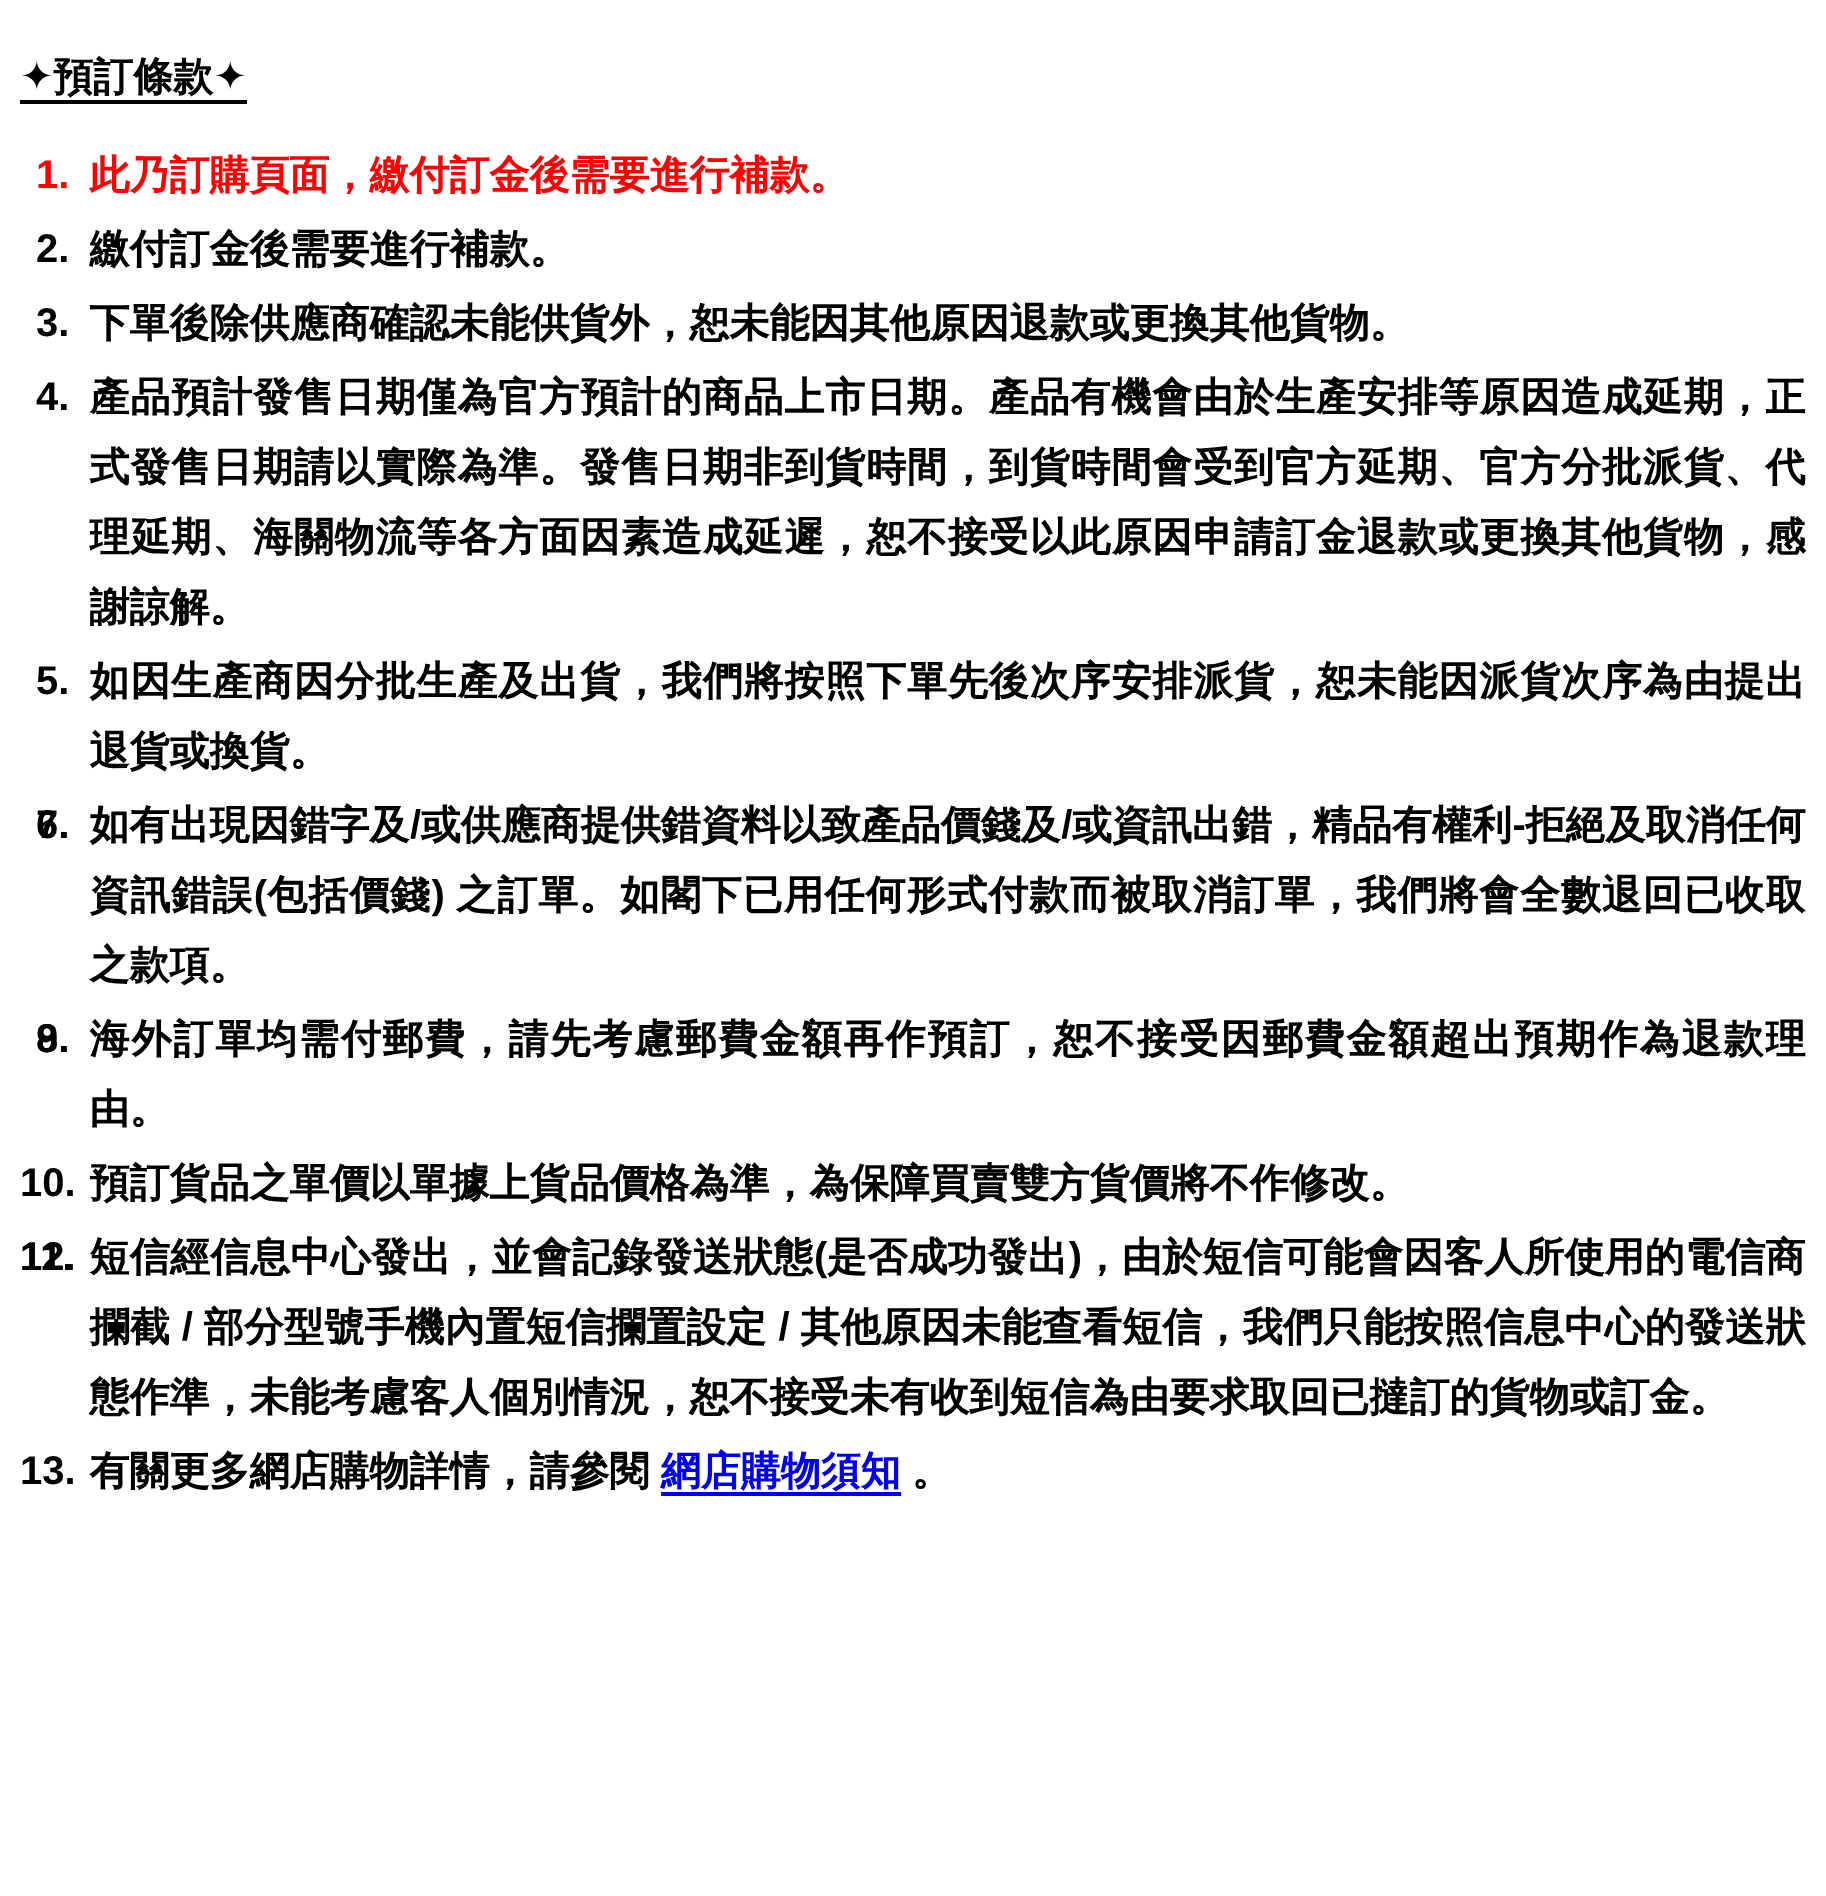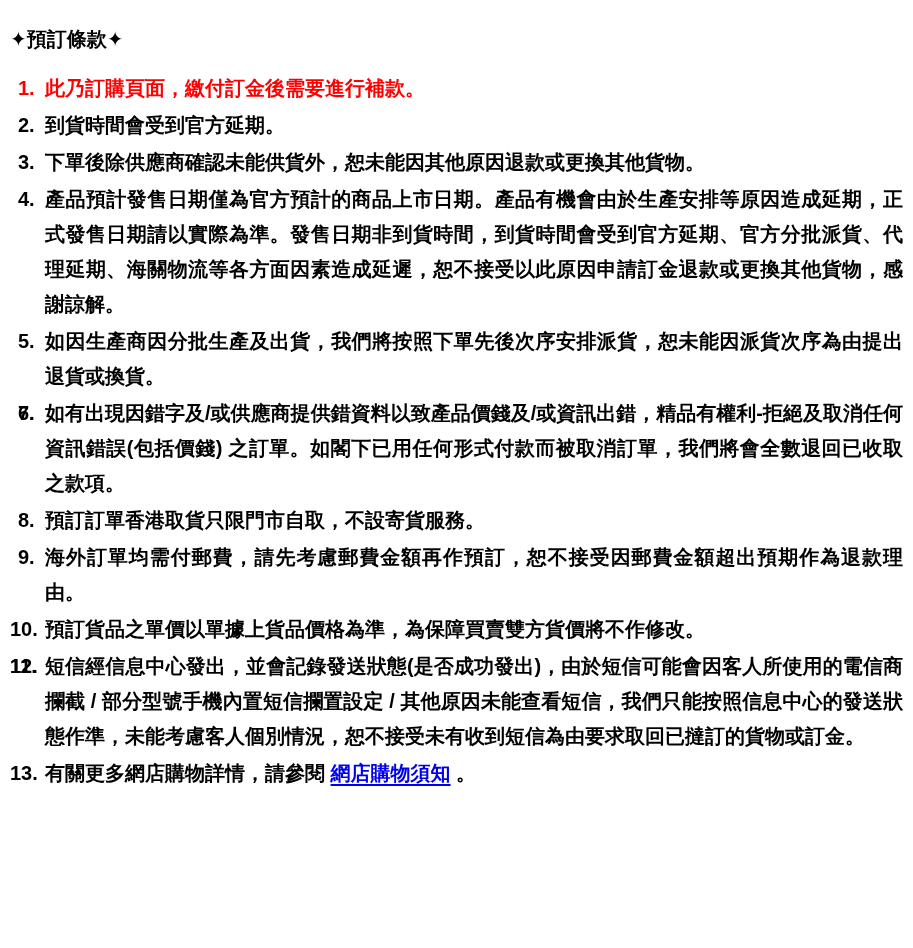--- a/index.html
+++ b/index.html
@@ -32,20 +32,21 @@
     text-decoration: underline;
     text-underline-offset: 4px;
     text-decoration-thickness: 2px;
     margin: 2px 0 0 0;
   }
   .section-title {
     margin-top: 16px;
     color: var(--text-black);
   }
   .section-title span {
+    text-decoration: underline;
     text-underline-offset: 5px;
     text-decoration-thickness: 2px;
   }
   .terms-list {
     list-style: none;
     margin: 14px 0 0 0;
     padding: 0;
   }
   .term-item {
     position: relative;
@@ -89,21 +90,21 @@
     <span>✦預訂條款✦</span>
   </div>
 
   <ol class="terms-list" id="terms-list">
       <li class="term-item red-item">
     <span class="num">1.</span>
     <span class="body"><span>此乃訂購頁面，繳付訂金後需要進行補款。</span></span>
   </li>
       <li class="term-item">
     <span class="num">2.</span>
-    <span class="body"><span>到貨時間會受到官方延期。</span></span>
+    <span class="body"><span>繳付訂金後需要進行補款。</span></span>
   </li>
       <li class="term-item">
     <span class="num">3.</span>
     <span class="body"><span>下單後除供應商確認未能供貨外，恕未能因其他原因退款或更換其他貨物。</span></span>
   </li>
       <li class="term-item">
     <span class="num">4.</span>
     <span class="body"><span>產品預計發售日期僅為官方預計的商品上市日期。產品有機會由於生產安排等原因造成延期，正式發售日期請以實際為準。發售日期非到貨時間，到貨時間會受到官方延期、官方分批派貨、代理延期、海關物流等各方面因素造成延遲，恕不接受以此原因申請訂金退款或更換其他貨物，感謝諒解。</span></span>
   </li>
       <li class="term-item">
@@ -112,21 +113,20 @@
   </li>
       <li class="term-item">
     <span class="num">6.</span>
   </li>
       <li class="term-item">
     <span class="num">7.</span>
     <span class="body"><span>如有出現因錯字及/或供應商提供錯資料以致產品價錢及/或資訊出錯，精品有權利-拒絕及取消任何資訊錯誤(包括價錢) 之訂單。如閣下已用任何形式付款而被取消訂單，我們將會全數退回已收取之款項。</span></span>
   </li>
       <li class="term-item">
     <span class="num">8.</span>
-    <span class="body"><span>預訂訂單香港取貨只限門市自取，不設寄貨服務。</span></span>
   </li>
       <li class="term-item">
     <span class="num">9.</span>
     <span class="body"><span>海外訂單均需付郵費，請先考慮郵費金額再作預訂，恕不接受因郵費金額超出預期作為退款理由。</span></span>
   </li>
       <li class="term-item two-digit">
     <span class="num">10.</span>
     <span class="body"><span>預訂貨品之單價以單據上貨品價格為準，為保障買賣雙方貨價將不作修改。</span></span>
   </li>
       <li class="term-item two-digit">

